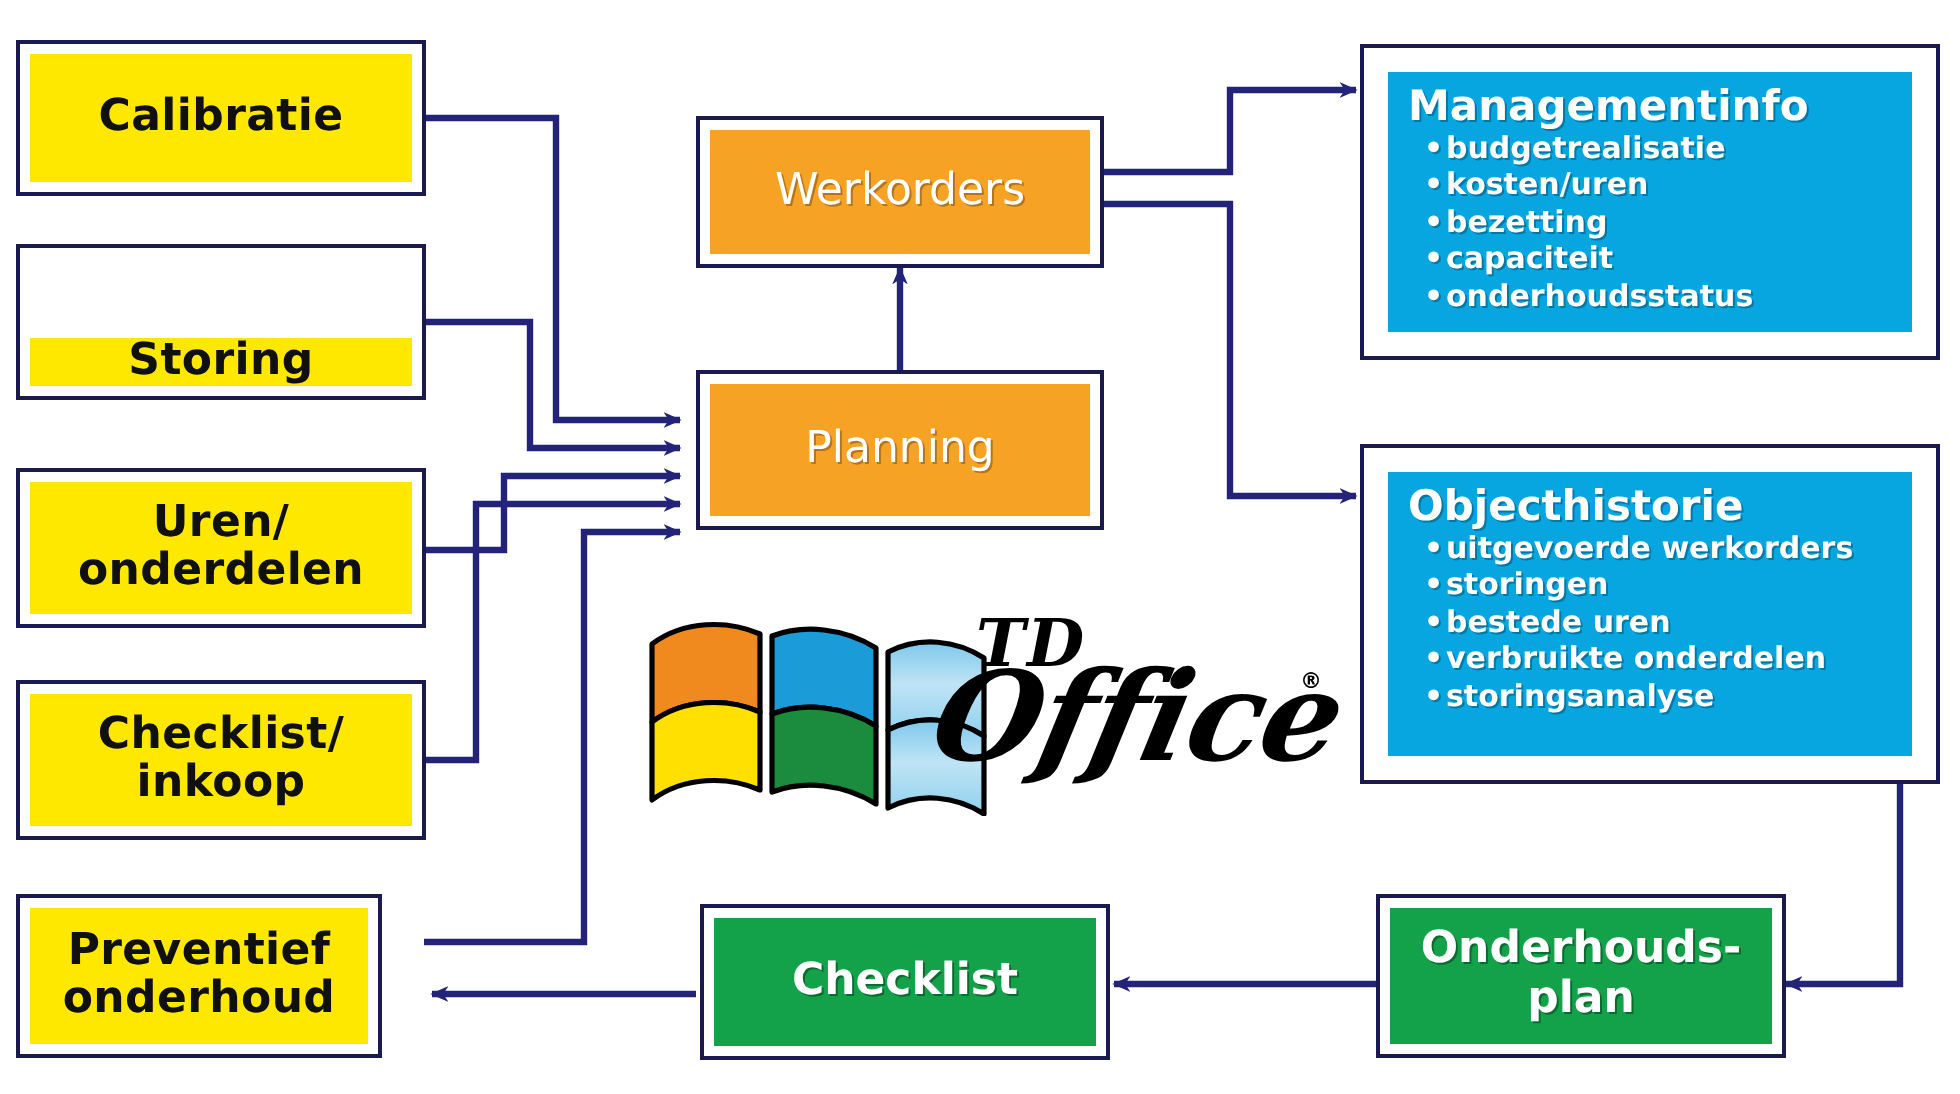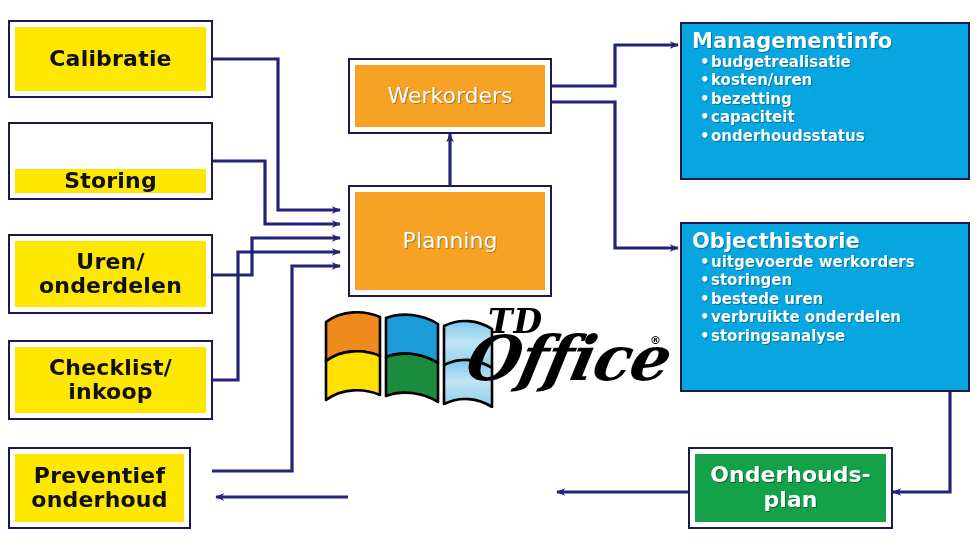--- a/index.html
+++ b/index.html
@@ -17,21 +17,21 @@
         letter-spacing:.2px;}
 
   .node.orange .inner{background:#F5A225;}
   .node.orange .ttl{color:#ffffff;font-weight:normal;font-size:22px;line-height:1.1;
         text-shadow:1px 1px 0 #b4761a;}
 
   .node.green .inner{background:#13A24A;}
   .node.green .ttl{color:#ffffff;font-weight:bold;font-size:22px;line-height:1.12;
         text-shadow:1px 1px 0 #0a6b31;}
 
-  .node.blue{padding:0;}
+  .node.blue{padding:12px;}
   .node.blue .inner{background:#07A6E0;align-items:flex-start;justify-content:flex-start;
         padding:6px 8px 4px 10px;text-align:left;}
   .node.blue .ttl{color:#ffffff;font-weight:bold;font-size:21px;line-height:1.05;
         margin-bottom:1px;text-shadow:1px 1px 0 #0478a3;}
   .node.blue ul{list-style:none;margin:0;padding:0 0 0 8px;}
   .node.blue li{color:#ffffff;font-weight:bold;font-size:15px;line-height:1.23;
         text-shadow:1px 1px 0 #0478a3;white-space:nowrap;}
   .node.blue li .bu{display:inline-block;width:11px;}
 
   
@@ -118,21 +118,21 @@
       <div class="ttl">onderhoud</div>
     </div>
   </div>
 
   <div class="node orange" style="left:348px;top:58px;width:204px;height:76px;">
     <div class="inner">
       <div class="ttl">Werkorders</div>
     </div>
   </div>
 
-  <div class="node orange" style="left:348px;top:185px;width:204px;height:112px;">
+  <div class="node orange" style="left:348px;top:185px;width:204px;height:80px;">
     <div class="inner">
       <div class="ttl">Planning</div>
     </div>
   </div>
 
   <div class="node blue" style="left:680px;top:22px;width:290px;height:158px;">
     <div class="inner">
       <div class="ttl">Managementinfo</div>
       <ul>
         <li><span class="bu">•</span><span>budgetrealisatie</span></li>
@@ -150,20 +150,25 @@
       <ul>
         <li><span class="bu">•</span><span>uitgevoerde werkorders</span></li>
         <li><span class="bu">•</span><span>storingen</span></li>
         <li><span class="bu">•</span><span>bestede uren</span></li>
         <li><span class="bu">•</span><span>verbruikte onderdelen</span></li>
         <li><span class="bu">•</span><span>storingsanalyse</span></li>
       </ul>
     </div>
   </div>
 
+  <div class="node green" style="left:350px;top:452px;width:205px;height:78px;">
+    <div class="inner">
+      <div class="ttl">Checklist</div>
+    </div>
+  </div>
 
   <div class="node green" style="left:688px;top:447px;width:205px;height:82px;">
     <div class="inner">
       <div class="ttl">Onderhouds-</div>
       <div class="ttl">plan</div>
     </div>
   </div>
 
   <div id="logo">
     <svg width="175" height="110" viewBox="0 0 175 110" xmlns="http://www.w3.org/2000/svg">

